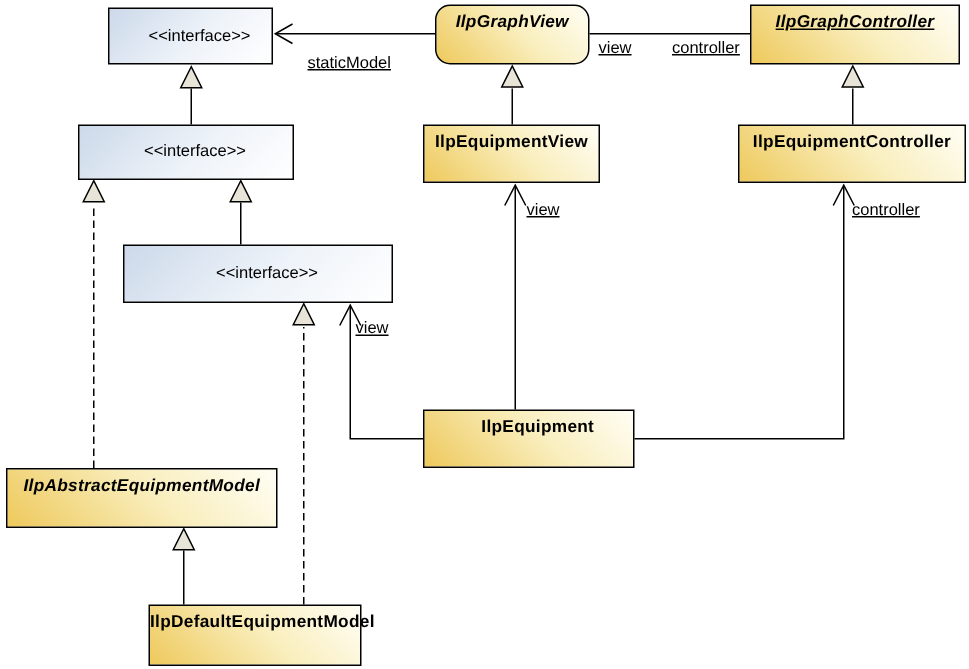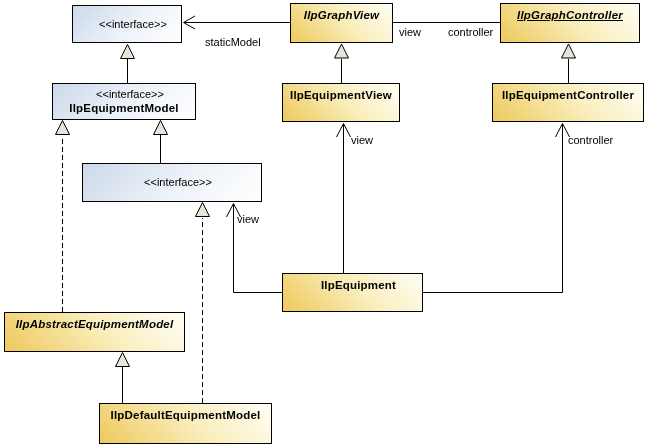--- a/index.html
+++ b/index.html
@@ -23,21 +23,21 @@
   }
   .cls{
     background:linear-gradient(45deg,#eec95c 0%,#f9eebd 55%,#fffef5 100%);
     padding-top:4px;
   }
   .stereo{font-size:11px;color:#000;line-height:13px;padding-left:12px;}
   .cname{font-size:11.5px;font-weight:bold;color:#000;line-height:14px;letter-spacing:0.2px;}
   .abstract .cname{font-style:italic;}
   .edge-label{
     position:absolute;
-    font-size:11px;color:#000;line-height:12px;white-space:nowrap;
+    font-size:11px;color:#000;line-height:12px;white-space:nowrap;text-decoration:underline;
   }
 </style>
 </head>
 <body>
 
 <div id="diagram">
 
   <svg class="connectors" width="646" height="446" viewBox="0 0 646 446">
     <g stroke="#000000" stroke-width="1" fill="none">
 
@@ -77,28 +77,27 @@
       <polyline points="226.5,217 233.5,203.5 240.5,217"></polyline>
     </g>
   </svg>
 
   <div class="uml-box iface" style="left:72px;top:5px;width:110px;height:38px;">
     <div class="stereo">&lt;&lt;interface&gt;&gt;</div>
   </div>
 
   <div class="uml-box iface" style="left:52px;top:83px;width:144px;height:37px;">
     <div class="stereo">&lt;&lt;interface&gt;&gt;</div>
-    <div class="cname">IlpEquipmentModel</div>
   </div>
 
   <div class="uml-box iface" style="left:82px;top:163px;width:180px;height:39px;">
     <div class="stereo">&lt;&lt;interface&gt;&gt;</div>
   </div>
 
-  <div class="uml-box cls abstract" style="left:290px;top:3px;width:103px;height:40px;">
+  <div class="uml-box cls abstract" style="left:290px;top:3px;width:103px;height:40px;border-radius:10px;">
     <div class="cname">IlpGraphView</div>
   </div>
 
   <div class="uml-box cls abstract" style="left:500px;top:3px;width:140px;height:40px;text-decoration:underline;">
     <div class="cname">IlpGraphController</div>
   </div>
 
   <div class="uml-box cls" style="left:282px;top:83px;width:118px;height:39px;">
     <div class="cname">IlpEquipmentView</div>
   </div>
@@ -108,21 +107,21 @@
   </div>
 
   <div class="uml-box cls" style="left:282px;top:273px;width:141px;height:39px;padding-left:12px;">
     <div class="cname">IlpEquipment</div>
   </div>
 
   <div class="uml-box cls abstract" style="left:4px;top:312px;width:181px;height:40px;">
     <div class="cname">IlpAbstractEquipmentModel</div>
   </div>
 
-  <div class="uml-box cls" style="left:99px;top:403px;width:173px;height:41px;">
+  <div class="uml-box cls" style="left:99px;top:403px;width:142px;height:41px;">
     <div class="cname">IlpDefaultEquipmentModel</div>
   </div>
 
   <span class="edge-label" style="left:189px;top:36px;margin-left:16px;">staticModel</span>
   <span class="edge-label" style="left:399px;top:26px;">view</span>
   <span class="edge-label" style="left:448px;top:26px;">controller</span>
   <span class="edge-label" style="left:351px;top:134px;">view</span>
   <span class="edge-label" style="left:568px;top:134px;">controller</span>
   <span class="edge-label" style="left:237px;top:213px;">view</span>
 

